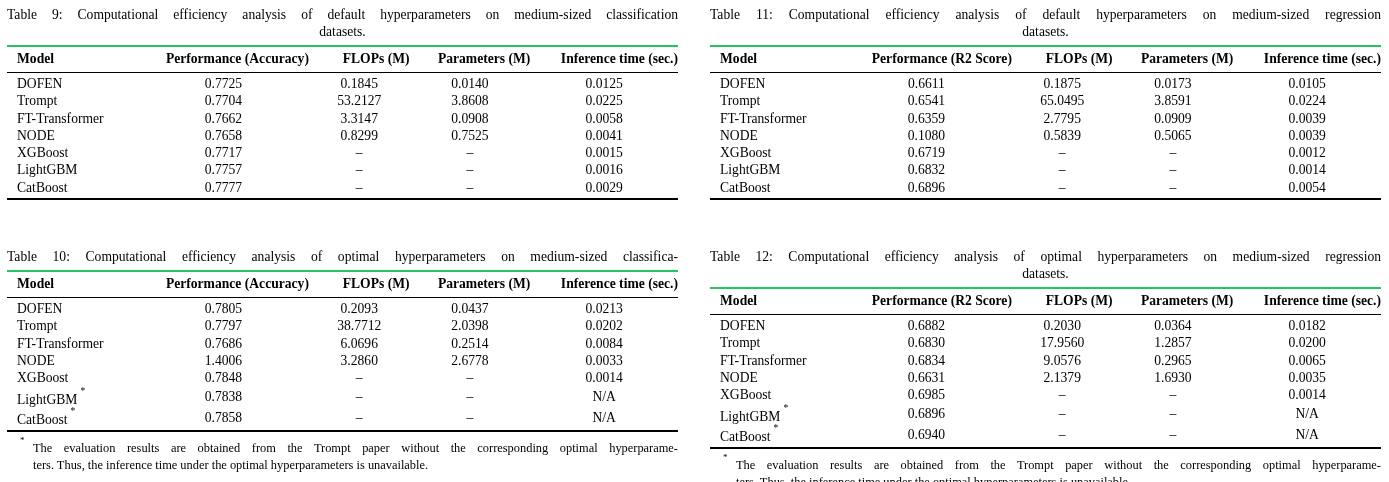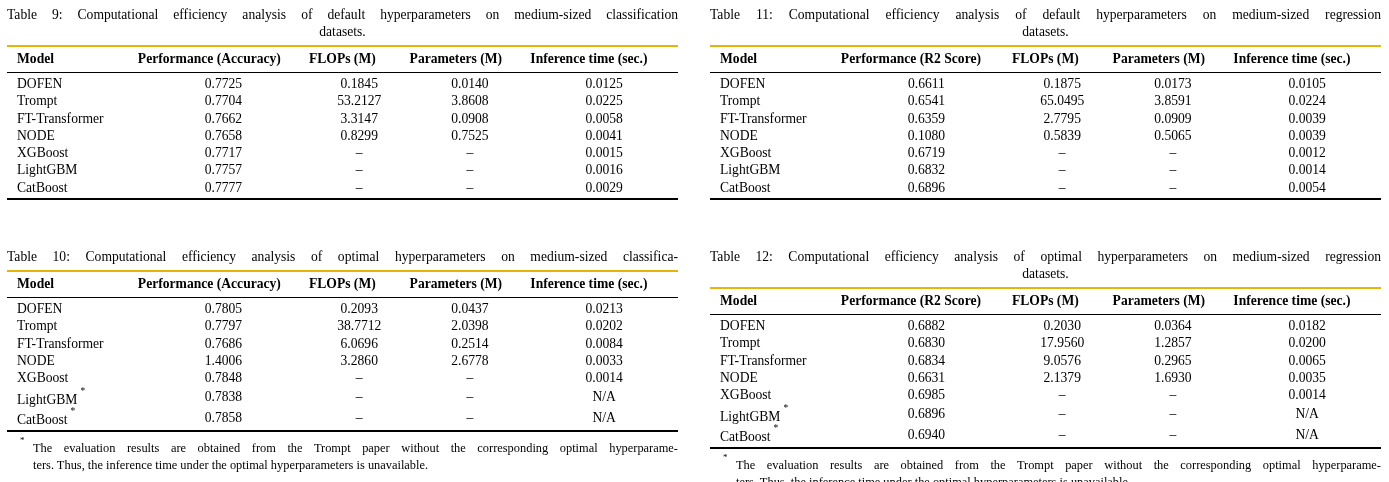--- a/index.html
+++ b/index.html
@@ -31,29 +31,29 @@
   .line-fill {
     white-space: normal;
     text-align: justify;
     text-align-last: justify;
   }
 
   table.paper-table {
     width: 100%;
     border-collapse: collapse;
     table-layout: fixed;
-    border-top: 2px solid #eab308;
+    border-top: 2px solid #22c55e;
     border-bottom: 2px solid #000;
     font-size: 13.6px;
   }
   table.paper-table thead th {
     border-bottom: 1px solid #000;
     font-weight: bold;
     padding: 4px 0 5px 0;
-    text-align: left;
+    text-align: right;
     white-space: nowrap;
   }
   table.paper-table th.model-col,
   table.paper-table td.model-col {
     text-align: left;
     padding-left: 10px;
   }
   table.paper-table tbody td {
     text-align: center;
     padding: 0;

